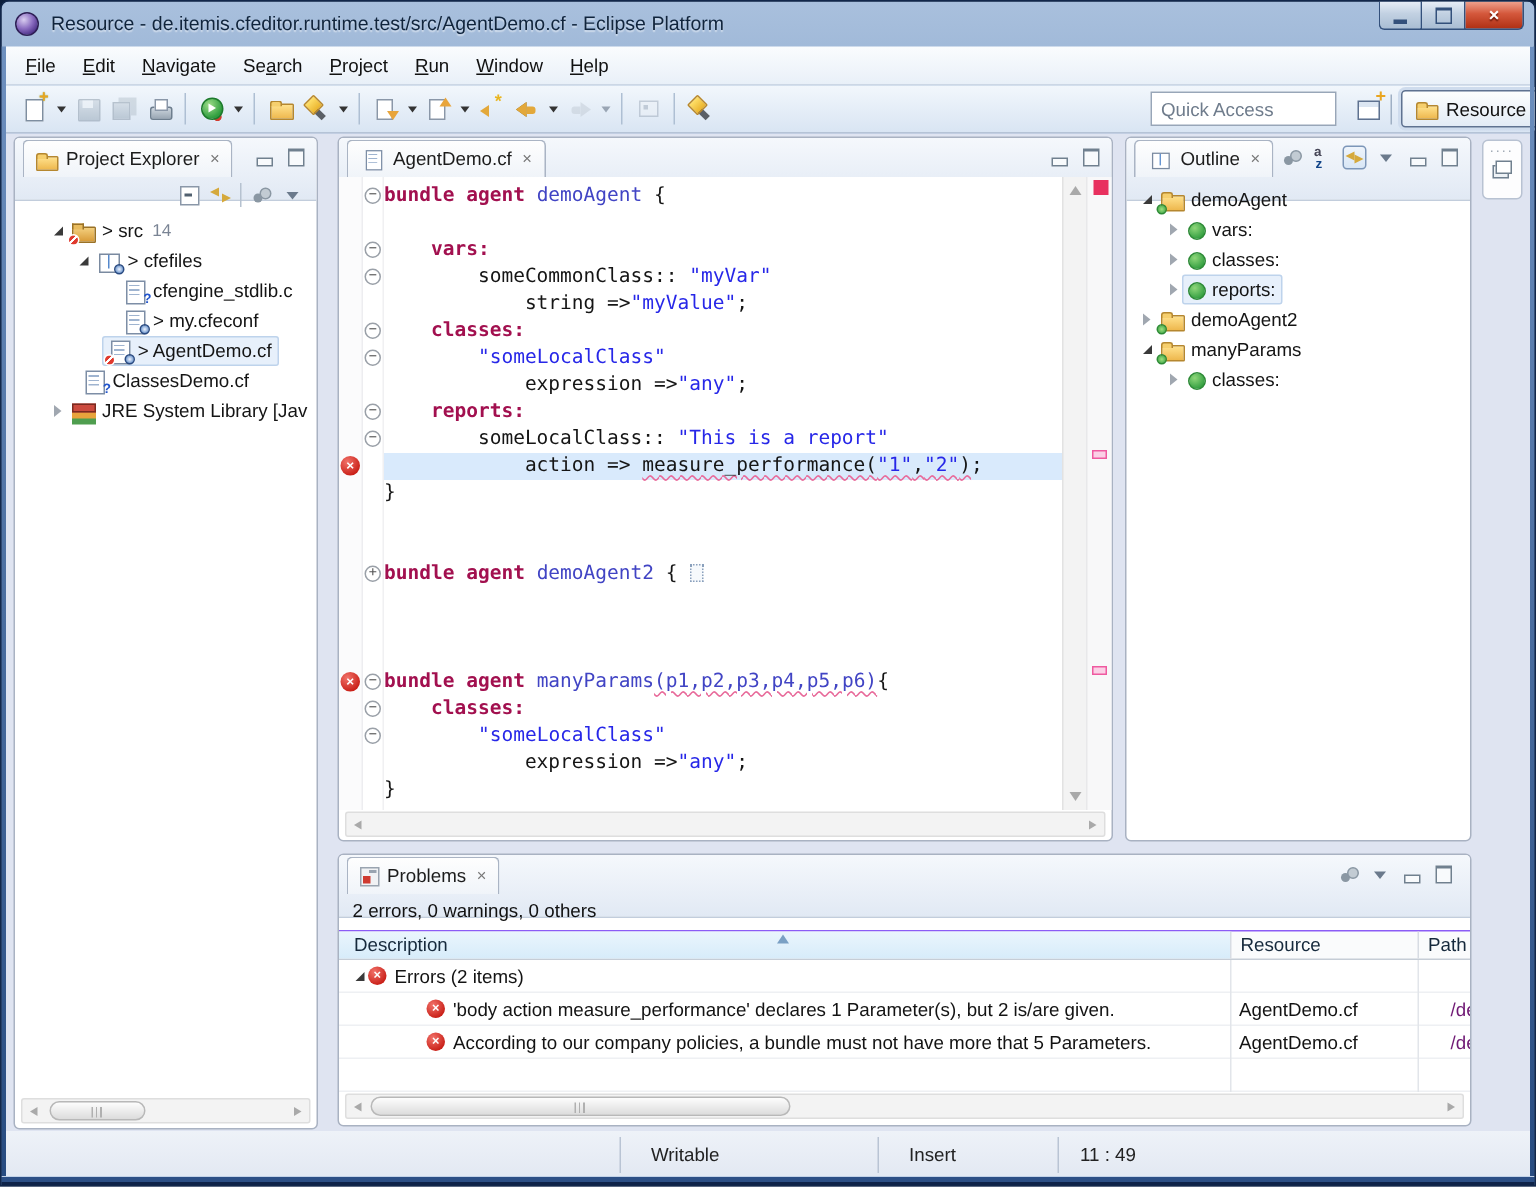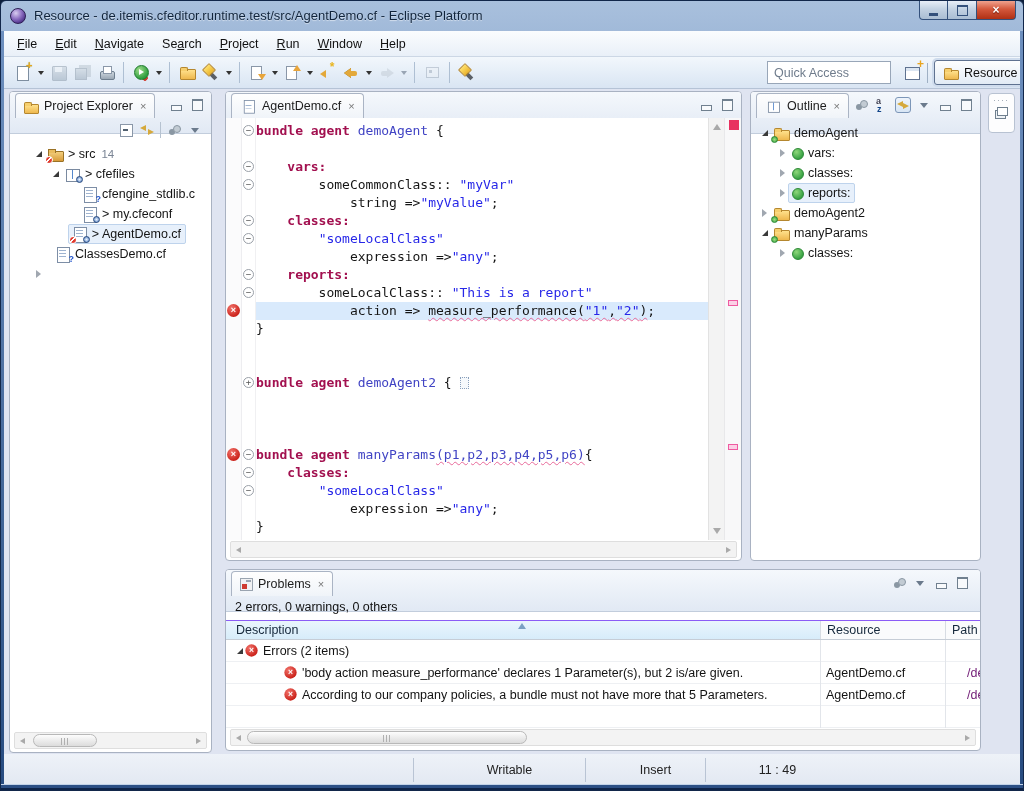--- a/index.html
+++ b/index.html
@@ -182,21 +182,21 @@
   .pr-res{position:absolute;left:600px;line-height:22px;color:#131313;}
   .pr-path{position:absolute;left:725px;line-height:22px;color:#701a75;white-space:nowrap;margin-left:16px;}
   .colline{position:absolute;top:70px;height:88px;width:1px;background:#e2e5ea;z-index:3;}
 
   
   .minbar{position:absolute;left:984px;top:4px;width:27px;height:40px;background:#fdfdfe;border:1px solid #b8c2d2;border-radius:4px;}
   .minbar-dots{position:absolute;left:4px;top:1px;color:#9aa4b0;font-size:9px;letter-spacing:1px;}
   .restore-ico{position:absolute;left:6px;top:13px;width:13px;height:12px;}
   .restore-ico::before{content:"";position:absolute;left:0;bottom:0;width:9px;height:7px;border:1px solid #70808f;background:#eef2f6;}
   .restore-ico::after{content:"";position:absolute;right:0;top:0;width:9px;height:7px;border:1px solid #70808f;background:#fff;}
-  .statusbar{position:absolute;left:3px;top:753px;width:1018px;height:32px;background:linear-gradient(#eef2f8,#e2e8f2);text-align:center;}
+  .statusbar{position:absolute;left:3px;top:753px;width:1018px;height:32px;background:linear-gradient(#eef2f8,#e2e8f2);}
   .sb-cell{position:absolute;top:4px;bottom:4px;border-left:1px solid #b9c4d4;line-height:24px;font-size:12.5px;color:#222;}
 </style>
 </head>
 <body>
 
 <div class="window">
   <div class="titlebar">
     <span class="orb"></span>
     <span class="title-text">Resource - de.itemis.cfeditor.runtime.test/src/AgentDemo.cf - Eclipse Platform</span>
     <span class="winbtns">
@@ -356,20 +356,24 @@
             <span class="tarr none"></span>
             <span class="rowbox">
               <span class="tico file">
                 <span class="badge b-q"></span>
               </span>
               <span class="tlabel">ClassesDemo.cf</span>
             </span>
           </div>
           <div class="trow" style="padding-left: 23px;">
             <span class="tarr closed"></span>
+            <span class="rowbox">
+              <span class="tico jre"></span>
+              <span class="tlabel">JRE System Library [Jav</span>
+            </span>
           </div>
         </div>
       <div class="hscroll" style="left:4px;right:4px;bottom:3px;">
         <span class="hs-l"></span>
           <span class="hs-r"></span>
         <span class="hs-thumb" style="left:18px;width:64px;"></span>
       </div>
     </div>
 
     <div class="panel" style="left:221px;top:2px;width:517px;height:470px;">

